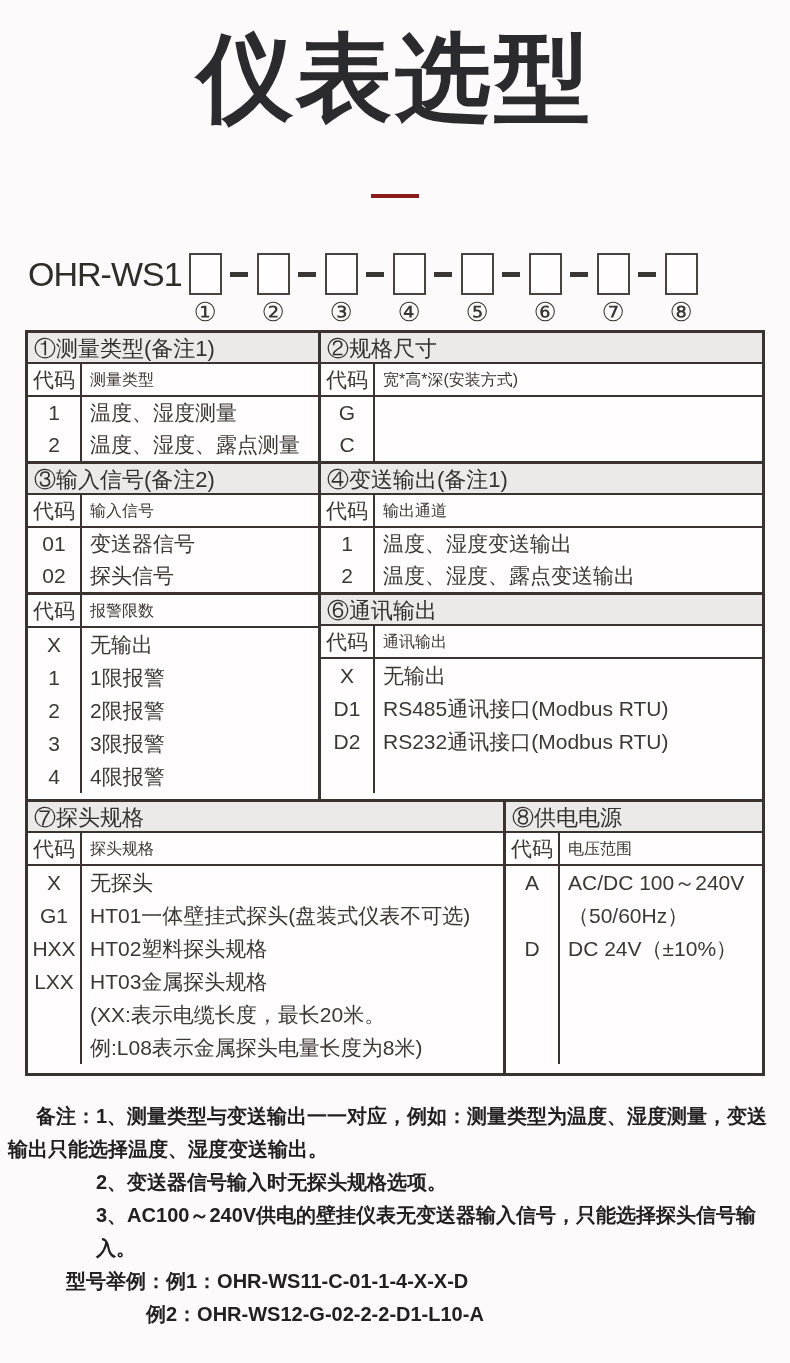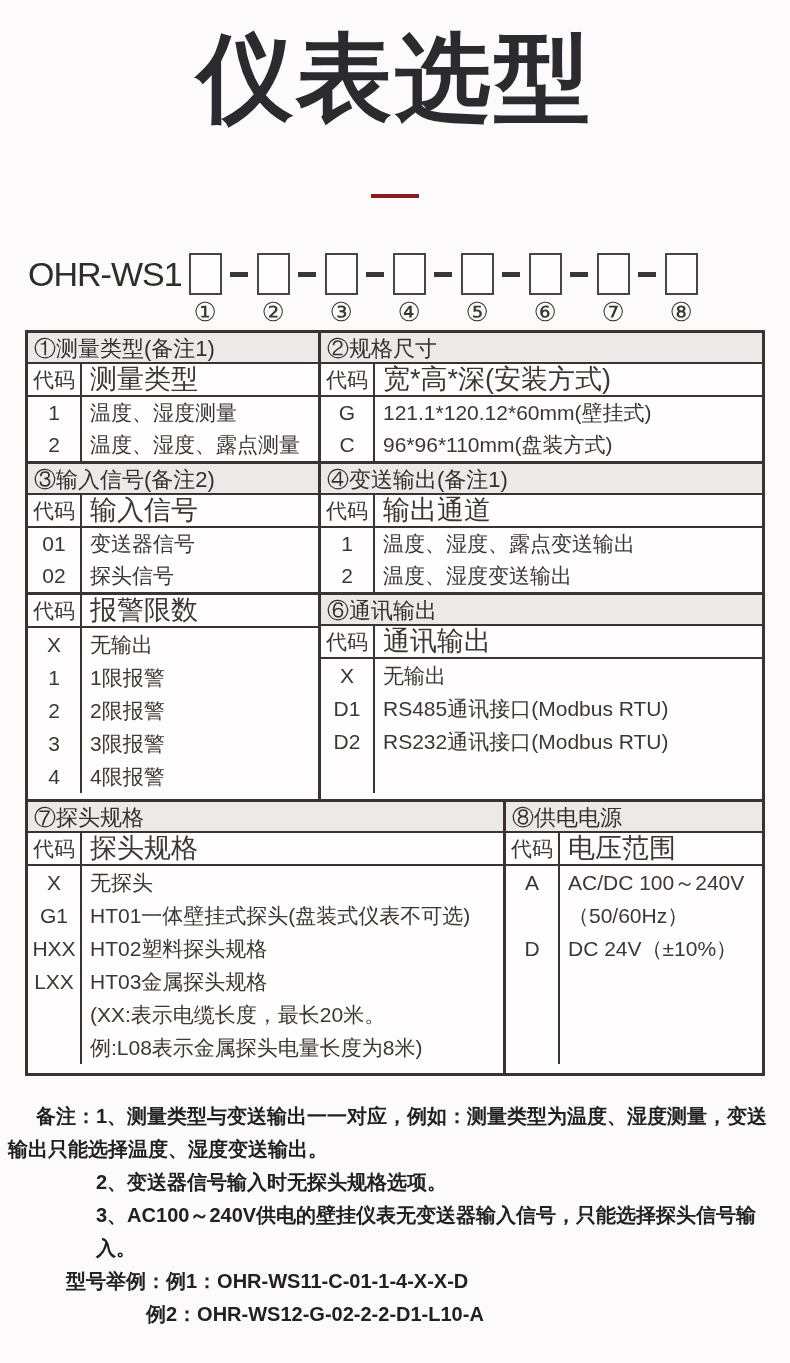--- a/index.html
+++ b/index.html
@@ -63,21 +63,21 @@
     background:var(--hdr-bg);
     border-bottom:2px solid var(--bc);
     font-size:22px;line-height:29px;height:31px;
     padding:1px 0 0 6px;color:#333030;white-space:nowrap;
   }
   .col-header{display:flex;border-bottom:2px solid var(--bc);height:33px}
   .code-h{
     width:54px;border-right:2px solid var(--bc);
     text-align:center;font-size:21px;line-height:31px;
   }
-  .label-h{flex:1;padding-left:8px;font-size:27px;line-height:31px;white-space:nowrap}
+  .label-h{flex:1;padding-left:8px;font-size:16px;line-height:31px;white-space:nowrap}
   .data{display:flex;flex:1}
   .code-col{width:54px;border-right:2px solid var(--bc);text-align:center}
   .label-col{flex:1;padding-left:8px;overflow:hidden}
   .data .cell{height:32px;line-height:32px;font-size:21px;white-space:nowrap}
   .band.tall .data .cell{height:33px;line-height:33px}
   .band.tall .data{padding-bottom:6px}
   .band.wide .data{padding-bottom:9px}
   .band.wide .data .cell{height:33px;line-height:33px}
   
   .notes{
@@ -178,24 +178,20 @@
         <div class="sec-header">②规格尺寸</div>
         <div class="col-header">
           <div class="code-h">代码</div>
           <div class="label-h">宽*高*深(安装方式)</div>
         </div>
         <div class="data">
           <div class="code-col">
             <div class="cell">G</div>
             <div class="cell">C</div>
           </div>
-          <div class="label-col">
-            <div class="cell">121.1*120.12*60mm(壁挂式)</div>
-            <div class="cell">96*96*110mm(盘装方式)</div>
-          </div>
         </div>
       </div>
     </div>
   <div class="band">
       <div class="half left">
         <div class="sec-header">③输入信号(备注2)</div>
         <div class="col-header">
           <div class="code-h">代码</div>
           <div class="label-h">输入信号</div>
         </div>
@@ -215,22 +211,22 @@
         <div class="col-header">
           <div class="code-h">代码</div>
           <div class="label-h">输出通道</div>
         </div>
         <div class="data">
           <div class="code-col">
             <div class="cell">1</div>
             <div class="cell">2</div>
           </div>
           <div class="label-col">
+            <div class="cell">温度、湿度变送输出</div>
             <div class="cell">温度、湿度、露点变送输出</div>
-            <div class="cell">温度、湿度变送输出</div>
           </div>
         </div>
       </div>
     </div>
   <div class="band tall">
       <div class="half left">
         <div class="col-header">
           <div class="code-h">代码</div>
           <div class="label-h">报警限数</div>
         </div>

